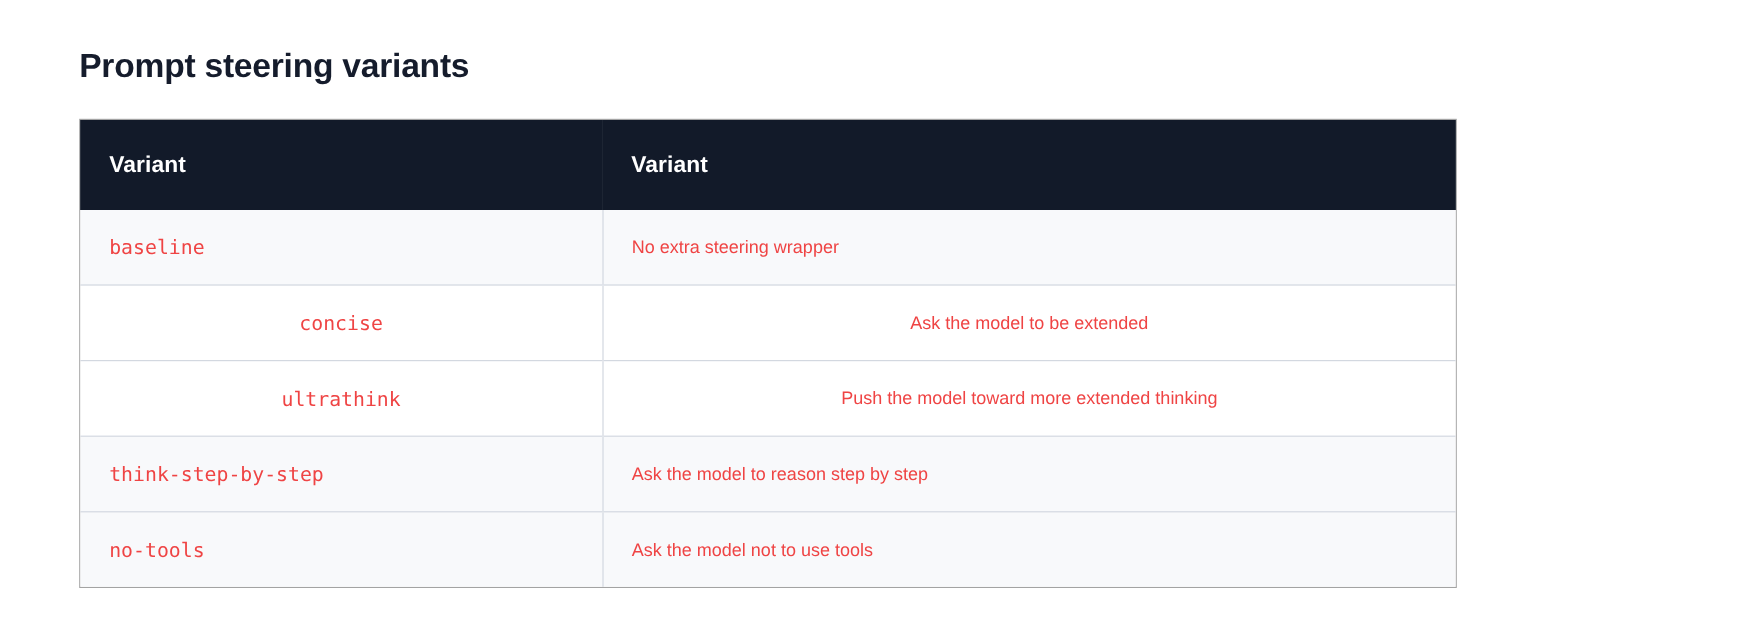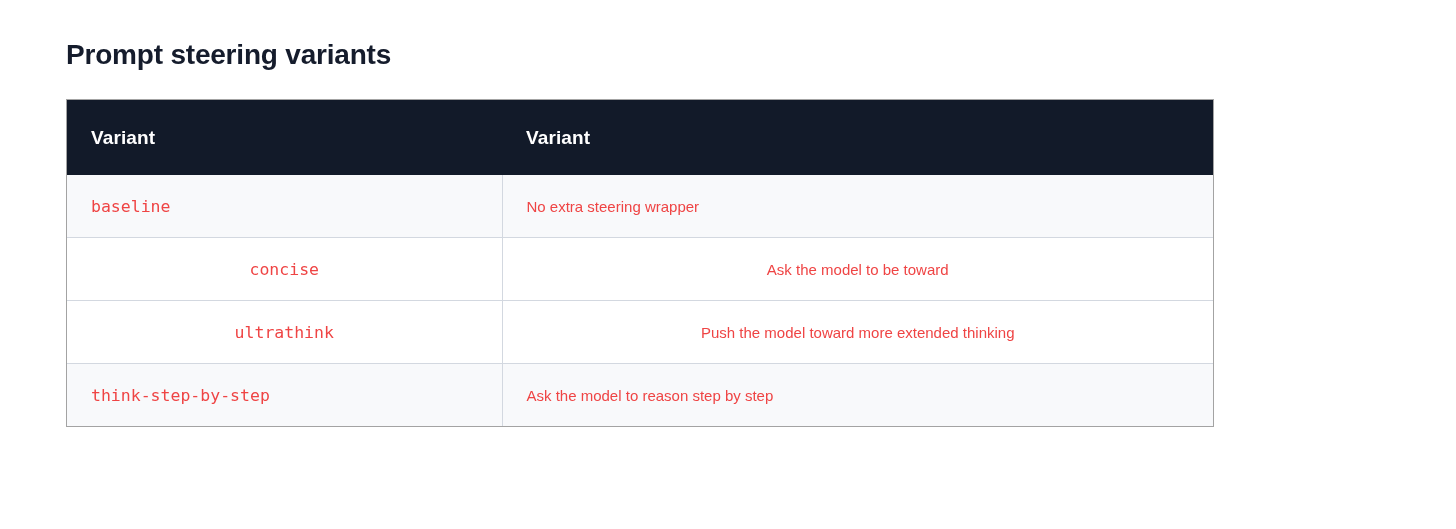--- a/index.html
+++ b/index.html
@@ -136,27 +136,31 @@
           <th class="head-meaning">Variant</th>
         </tr>
       </thead>
       <tbody>
         <tr class="data-row row-alt">
           <td class="cell-variant">baseline</td>
           <td class="cell-meaning">No extra steering wrapper</td>
         </tr>
         <tr class="data-row row-plain">
           <td class="cell-variant">concise</td>
-          <td class="cell-meaning">Ask the model to be toward</td>
+          <td class="cell-meaning">Ask the model to be extended</td>
         </tr>
         <tr class="data-row row-plain">
           <td class="cell-variant">ultrathink</td>
           <td class="cell-meaning">Push the model toward more extended thinking</td>
         </tr>
         <tr class="data-row row-alt">
           <td class="cell-variant">think-step-by-step</td>
           <td class="cell-meaning">Ask the model to reason step by step</td>
         </tr>
+        <tr class="data-row row-alt">
+          <td class="cell-variant">no-tools</td>
+          <td class="cell-meaning">Ask the model not to use tools</td>
+        </tr>
       </tbody>
     </table>
   </div>
 
 </div>
 
 </body></html>

